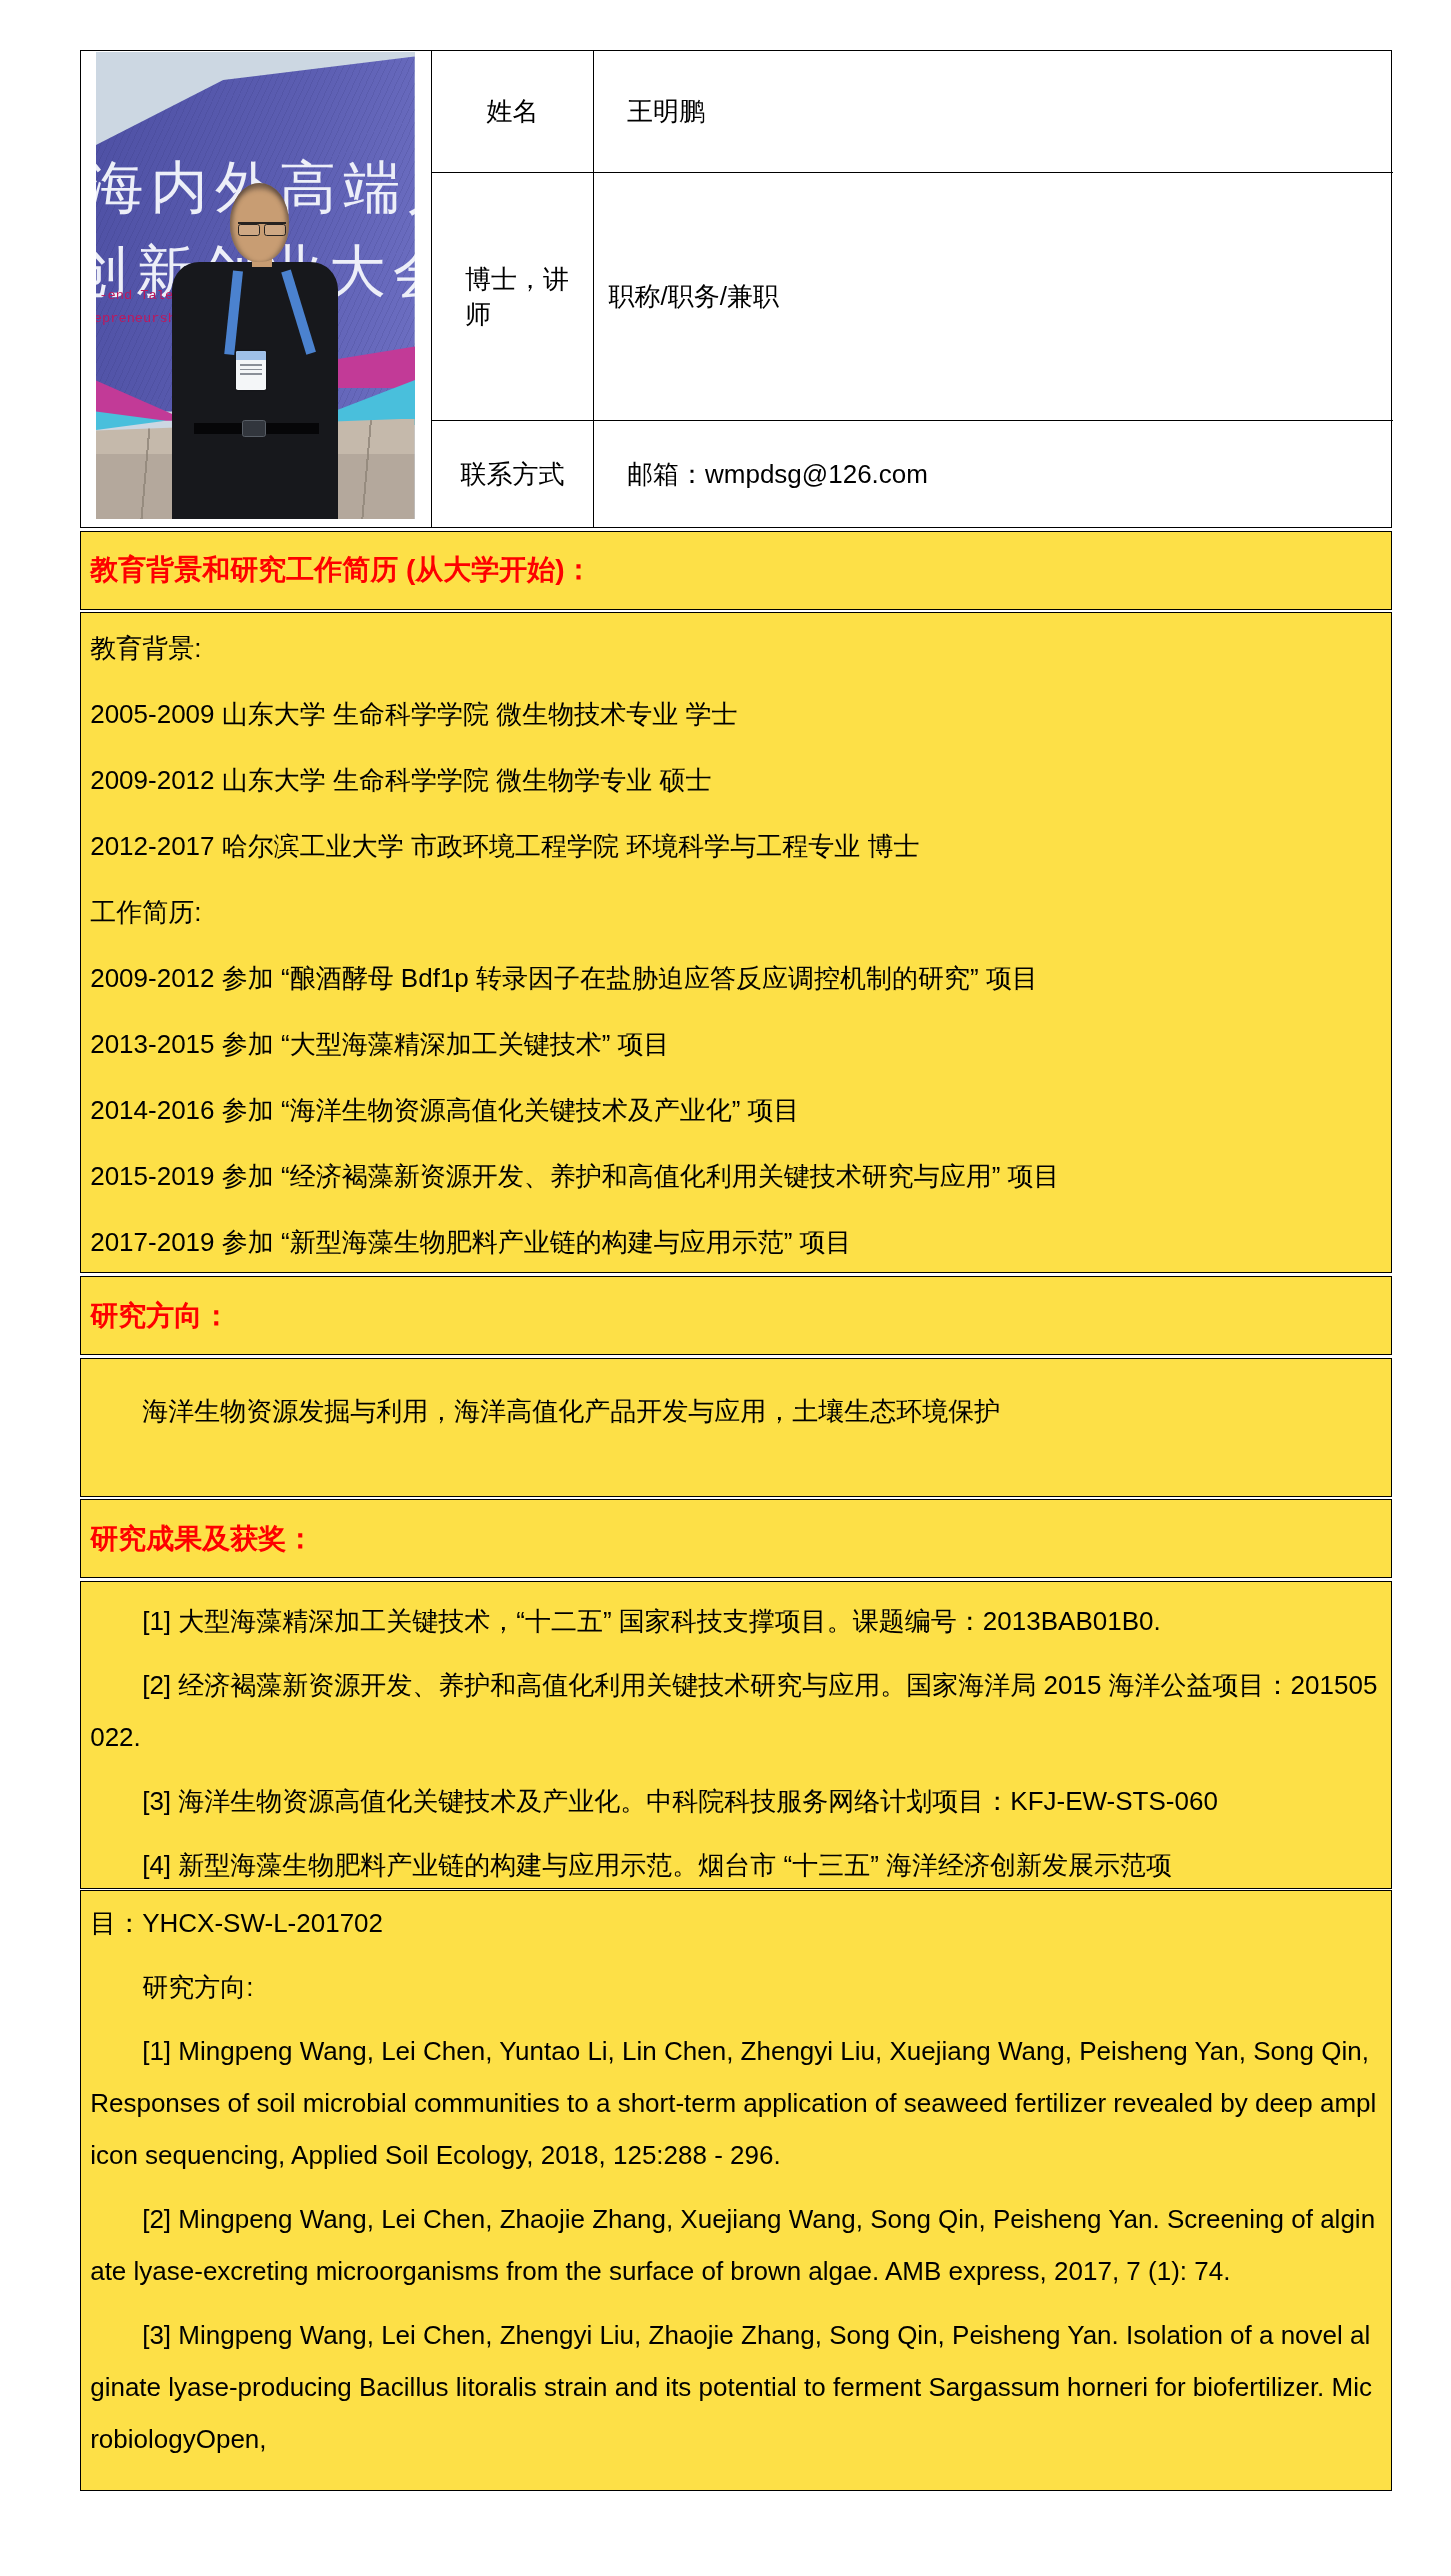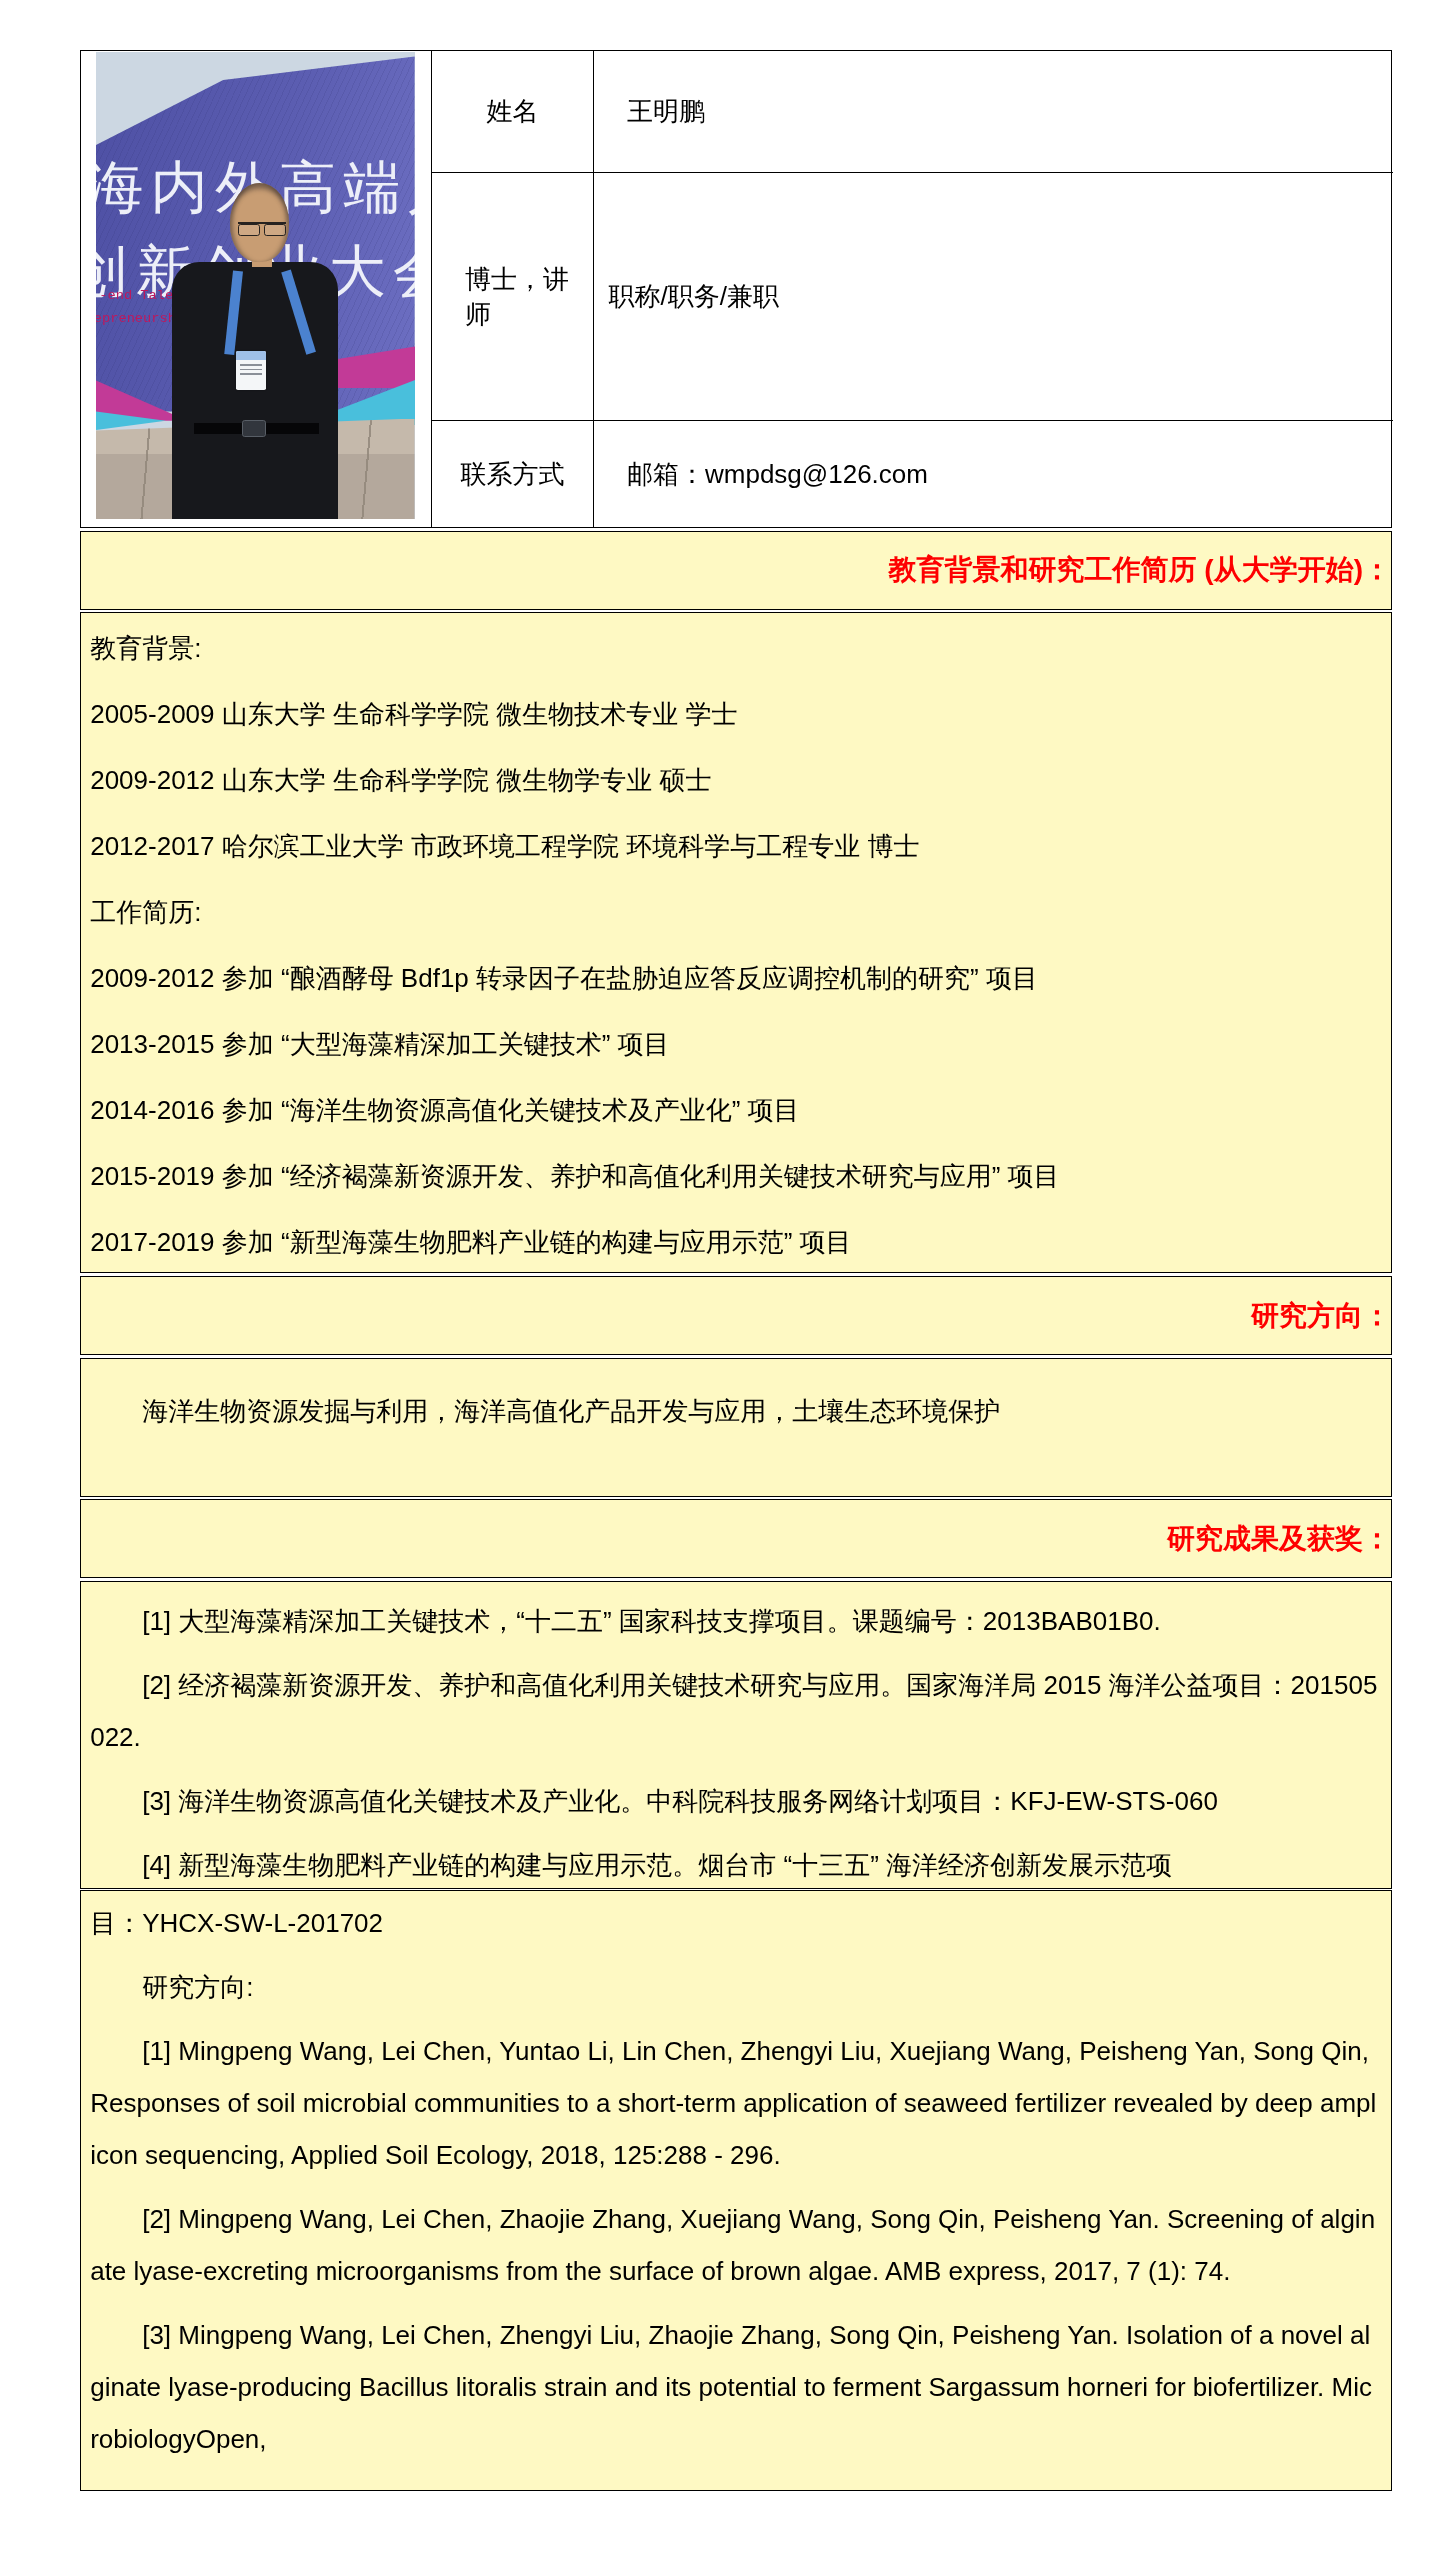--- a/index.html
+++ b/index.html
@@ -2,21 +2,21 @@
 <html style="font-size:14.6px"><head>
 <meta charset="utf-8">
 <style>
   html,body{margin:0;padding:0;background:#ffffff;}
   .page{
     position:relative;width:1452px;height:2576px;background:#ffffff;
     font-family:"Liberation Sans","DejaVu Sans",sans-serif;color:#000;
     overflow:hidden;
   }
   .doc{position:absolute;left:80px;top:50px;width:1312px;}
-  .box{box-sizing:border-box;border:1.8px solid #000;margin-top:2.7px;background:#fef9c3;justify-content:flex-end;}
+  .box{box-sizing:border-box;border:1.8px solid #000;margin-top:2.7px;background:#fde047;}
 
   
   .info-table{
     box-sizing:border-box;border:1.8px solid #000;margin-top:0;
     display:grid;grid-template-columns:350px 162px 800px;grid-template-rows:121px 248px 107px;
   }
   .photo-cell{grid-column:1;grid-row:1/4;position:relative;overflow:hidden;}
   .cell{box-sizing:border-box;border-left:1.8px solid #000;font-size:26px;display:flex;align-items:center;}
   .bt{border-top:1.8px solid #000;}
   .lbl-center{justify-content:center;}

